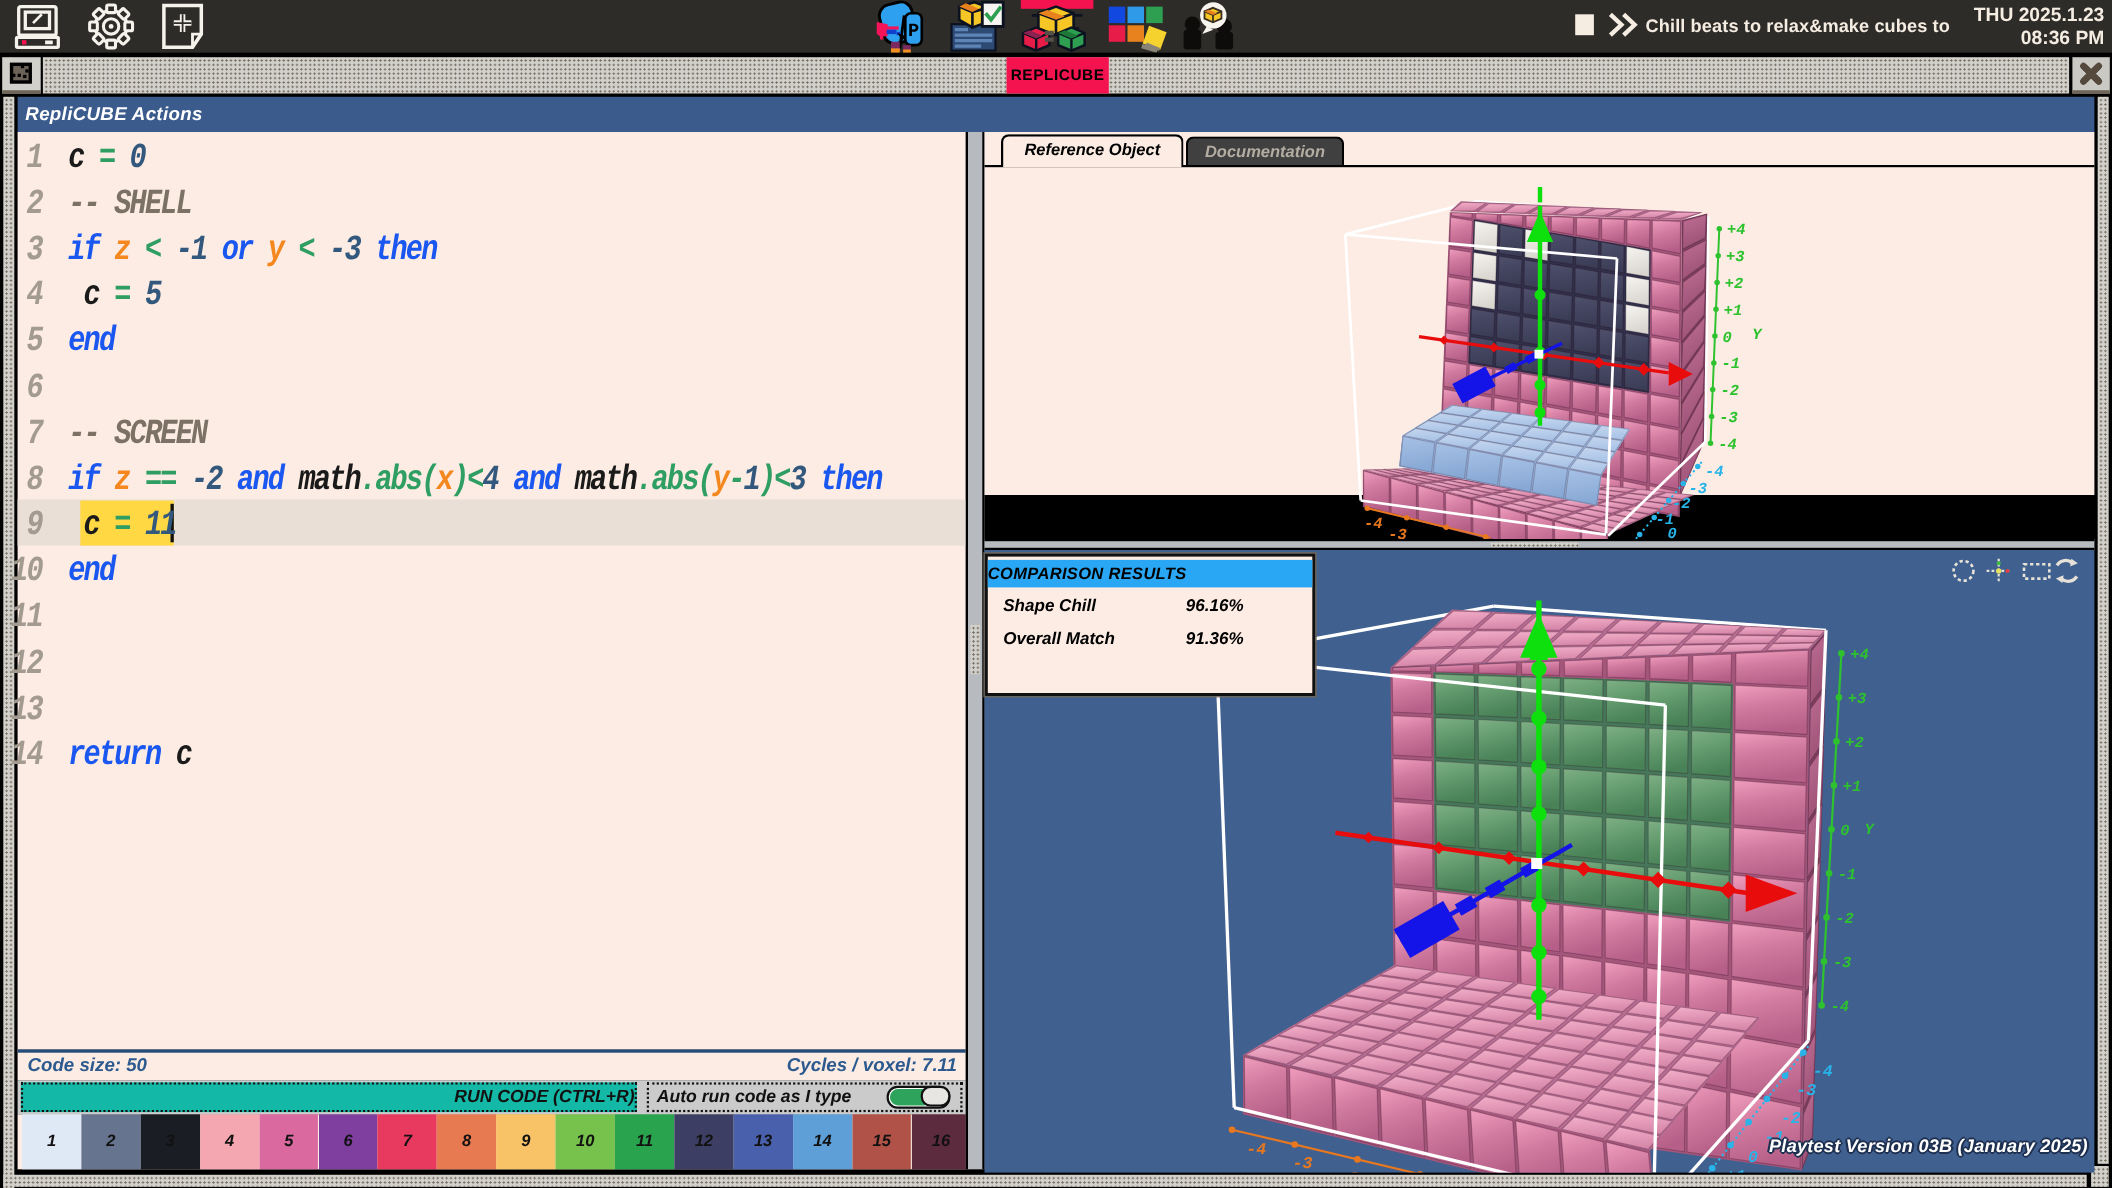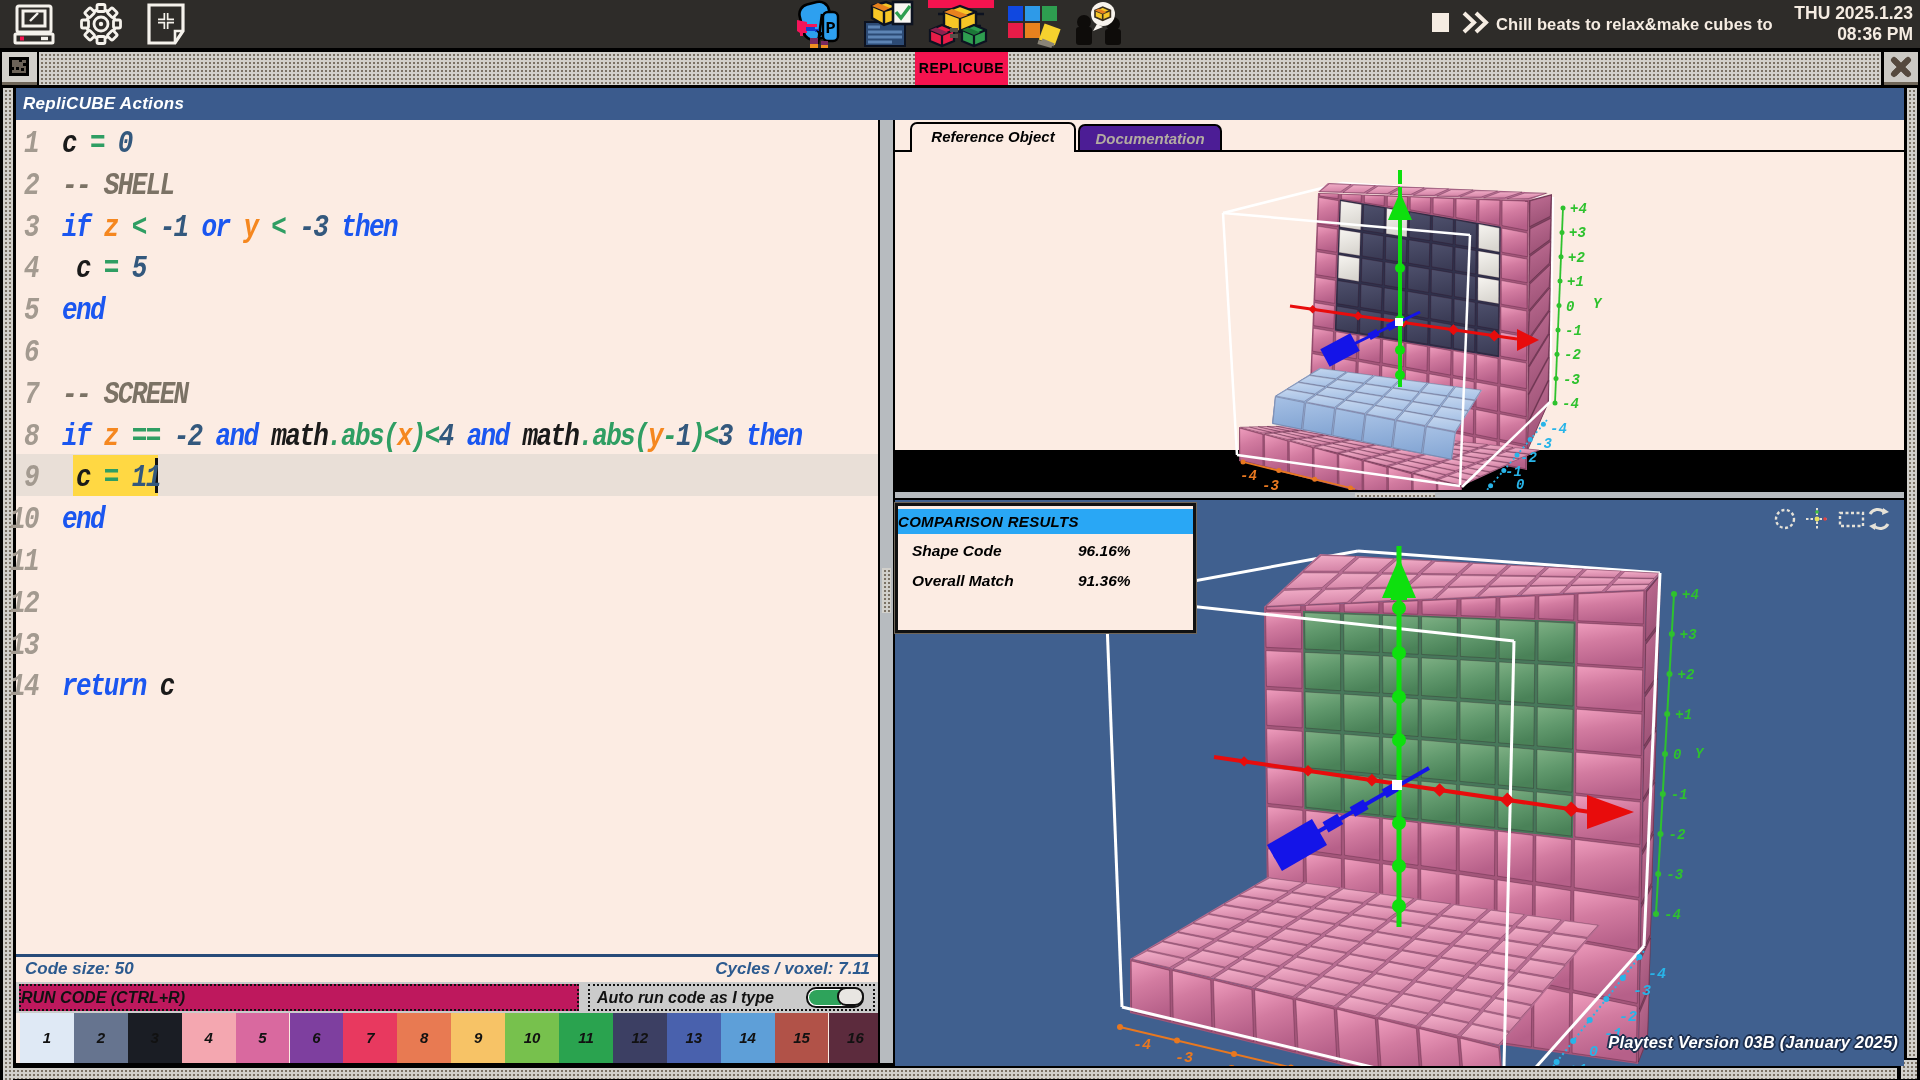--- a/index.html
+++ b/index.html
@@ -20,36 +20,36 @@
 #bluehdr{left:16px;top:0px;width:1888px;height:32px;background:#3b5b8d;color:#fff;font-weight:bold;font-size:17px;line-height:32px;padding-left:7px;letter-spacing:0.3px}
 #editor{left:16px;top:32px;width:862px;height:834px;background:#fcece3;}
 #row9{left:0px;top:334px;width:862px;height:42px;background:#e9dfd7;}
 #yell{left:57px;top:335px;width:85px;height:41px;background:#ffd843;}
 #cursor{left:139px;top:338px;width:3px;height:35px;background:#111;}
 .cl{position:absolute;left:0;width:860px;height:34px;font-family:"Liberation Mono",monospace;font-weight:bold;font-size:26px;letter-spacing:-1.65px;line-height:34px;white-space:pre;transform:scaleY(1.23);transform-origin:0 0;}
 .ln{position:absolute;right:838px;color:#a39a90;text-align:right;width:40px;}
 .k{color:#1a56f0}.n{color:#33587d}.o{color:#2f9e63}.v{color:#f5871f}.c{color:#7b7265}.p{color:#1a1a1a}
 #status{left:16px;top:866px;width:862px;height:28px;background:#fcece3;border-top:3px solid #274b79;color:#2c5a8f;font-weight:bold;font-size:17px;}
 #btnrow{left:16px;top:894px;width:862px;height:31px;background:#cbcbcb;}
-#runbtn{left:3px;top:2px;width:560px;height:27px;background:#be185d;border:2px dotted #111;color:#111;font-weight:bold;font-size:16px;text-align:left;line-height:24px;}
+#runbtn{left:3px;top:2px;width:560px;height:27px;background:#14b8a6;border:2px dotted #111;color:#111;font-weight:bold;font-size:16px;text-align:right;line-height:24px;}
 #autorun{left:572px;top:2px;width:287px;height:27px;border:2px dotted #111;color:#111;font-weight:bold;font-size:16px;line-height:24px;padding-left:7px}
 #toggle{position:absolute;left:216px;top:1px;width:58px;height:21px;background:#fff;border:2px solid #111;border-radius:10px;}
 #toggle .g{position:absolute;left:1px;top:1px;width:32px;height:15px;background:#2ea35b;border-radius:8px 0 0 8px;}
 #toggle .kn{position:absolute;right:-2px;top:-2px;width:27px;height:19px;background:#e8e6e2;border:2px solid #111;border-radius:9px;}
 #palette{left:16px;top:925px;width:862px;height:50px;background:#fcece3;}
 .sw{position:absolute;top:0;width:53.9px;height:50px;color:#111;font-weight:bold;font-size:15px;text-align:center;line-height:50px;}
 #vsplit{left:878px;top:32px;width:17px;height:943px;background:#b7bbbf;border-left:2px solid #000;border-right:2px solid #000;}
 #vshandle{left:2px;top:448px;width:9px;height:45px;}
 #rtop{left:895px;top:32px;width:1009px;height:330px;background:#fcece3;}
 #hsplit{left:895px;top:402px;width:1009px;height:10px;background:#b7bbbf;border-top:2px solid #000;border-bottom:2px solid #000;}
 #hshandle{left:460px;top:1px;width:80px;height:4px;}
 #rbot{left:895px;top:412px;width:1009px;height:566px;background:#40608f;}
 .tab{position:absolute;top:2px;height:28px;border:2px solid #000;border-bottom:none;border-radius:7px 7px 0 0;font-weight:bold;font-size:15px;text-align:center;}
 #tab1{left:15px;width:166px;background:#fcece3;color:#000;line-height:26px;z-index:3}
-#tab2{left:183px;width:144px;background:#4c1d95;color:#b3aca1;line-height:26px;top:4px;height:26px;z-index:1}
+#tab2{left:183px;width:144px;background:#404040;color:#b3aca1;line-height:26px;top:4px;height:26px;z-index:1}
 #tabline{position:absolute;left:0;top:30px;width:1009px;height:2px;background:#000;z-index:2}
 #tabmask{position:absolute;left:17px;top:30px;width:162px;height:2px;background:#fcece3;z-index:4}
 #cmpbox{position:absolute;left:0px;top:3px;width:301px;height:130px;background:#fcece3;border:3px solid #111;outline:1px solid #6f6659;z-index:5}
 #cmphdr{position:absolute;left:0;top:3px;width:295px;height:25px;background:#29a7f5;color:#000;font-weight:bold;font-size:15px;text-align:left;line-height:25px;letter-spacing:0.3px}
 .cmprow{position:absolute;width:295px;color:#000;font-weight:bold;font-size:15.5px;}
 #verstext{position:absolute;right:6px;top:533px;color:#fff;font-weight:bold;font-size:16.5px;letter-spacing:0.2px;text-shadow:-2px 0 #1e3050,2px 0 #1e3050,0 -2px #1e3050,0 2px #1e3050,-1px -1px #1e3050,1px 1px #1e3050,-1px 1px #1e3050,1px -1px #1e3050;z-index:6}
 </style></head><body>
 <div id="root">
 <div id="taskbar" class="abs"></div>
     <svg class="abs" style="left:0;top:0" width="1920" height="48" viewBox="0 0 1920 48">
@@ -589,21 +589,21 @@
           <text x="367" y="370" font-family="Liberation Mono,monospace" font-weight="bold" font-size="14" fill="#e87820">-3</text>
         </svg>
       </div>
       <div id="hsplit" class="abs">
         <div id="hshandle" class="abs dots"></div>
       </div>
       <div id="rbot" class="abs">
         <div id="cmpbox">
           <div id="cmphdr">COMPARISON RESULTS</div>
           <div class="cmprow" style="top:36px">
-            <span style="position:absolute;left:14px">Shape Code</span>
+            <span style="position:absolute;left:14px">Shape Chill</span>
             <span style="position:absolute;left:180px">96.16%</span>
           </div>
           <div class="cmprow" style="top:66px">
             <span style="position:absolute;left:14px">Overall Match</span>
             <span style="position:absolute;left:180px">91.36%</span>
           </div>
         </div>
         <div id="verstext">Playtest Version 03B (January 2025)</div>
         <svg class="abs" style="left:0;top:0;z-index:1" width="1009" height="566" viewBox="0 0 1009 566">
           <defs>

